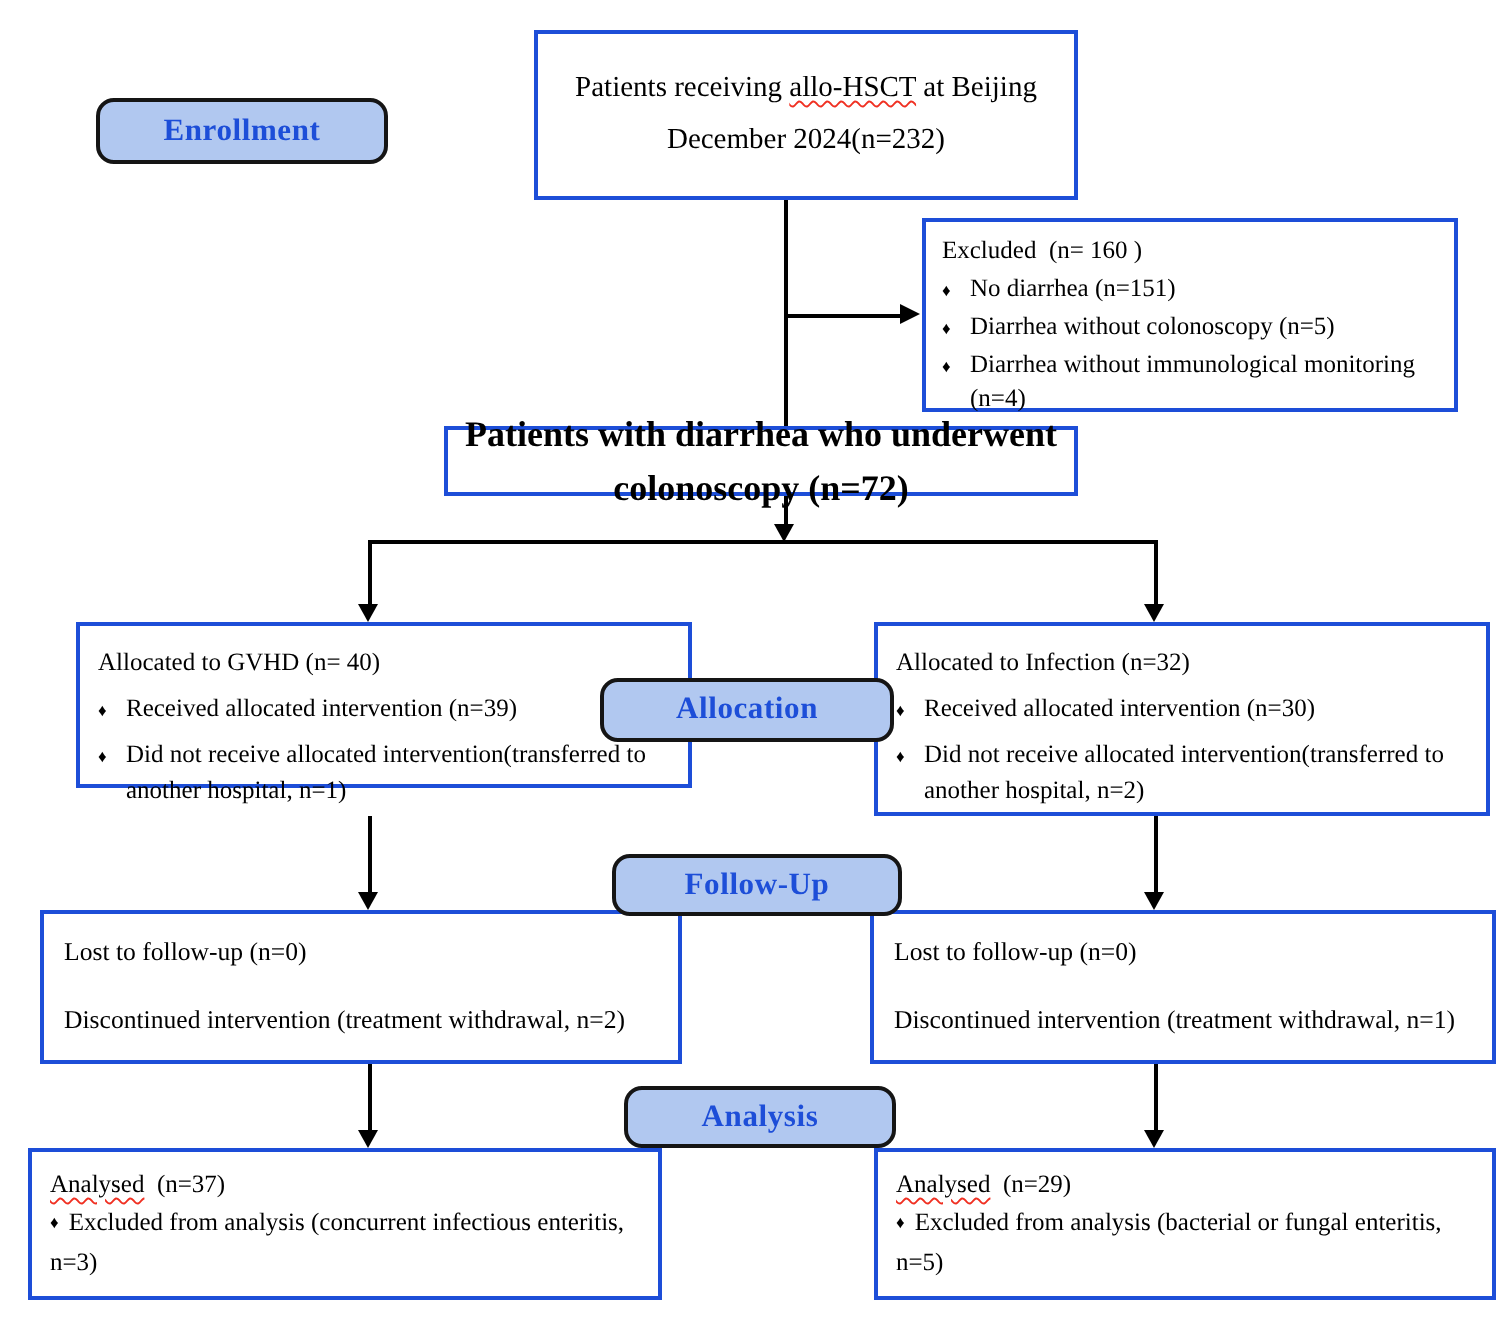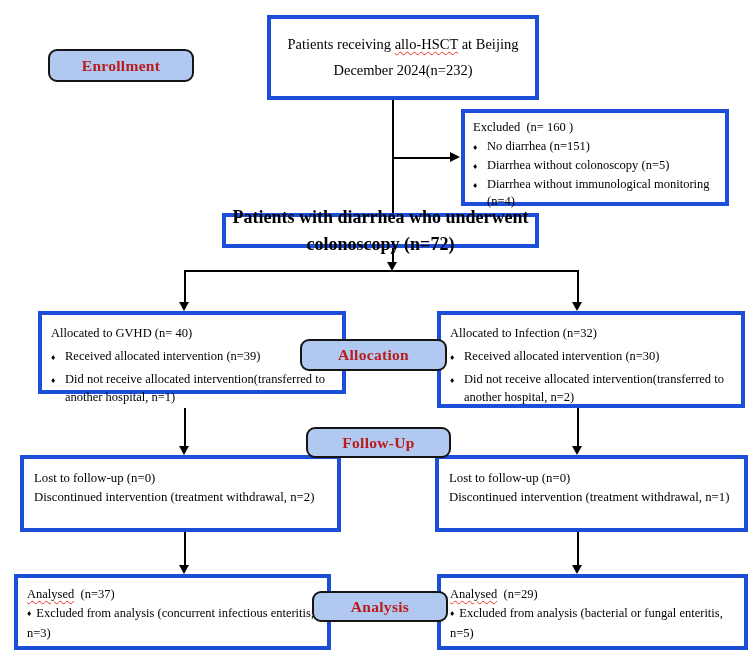--- a/index.html
+++ b/index.html
@@ -2,48 +2,48 @@
 <html><head>
 <meta charset="utf-8">
 <style>
   html,body { margin:0; padding:0; background:#ffffff; }
   .canvas {
     position:relative; width:750px; height:661px; background:#ffffff;
     font-family:"Liberation Serif","DejaVu Serif",serif; color:#000;
   }
   .box {
     position:absolute; box-sizing:border-box; background:#fff;
-    border:4px solid #1d4ed8; font-size:12.5px; line-height:1.45;
+    border:2px solid #1d4ed8; font-size:12.5px; line-height:1.45;
   }
   .t { white-space:pre-wrap; }
   .center-box { display:flex; flex-direction:column; align-items:center; justify-content:center; text-align:center; }
   .badge {
     position:absolute; box-sizing:border-box; z-index:6;
     background:#b1c8f0; border:2.5px solid #151515; border-radius:9px;
     display:flex; align-items:center; justify-content:center;
-    font-weight:bold; font-size:15.5px; color:#b91c1c; letter-spacing:.3px;
+    font-weight:bold; font-size:15.5px; color:#1d4ed8; letter-spacing:.3px;
   }
   .vline,.hline { position:absolute; background:#000; z-index:1; }
   .vline { width:2px; } .hline { height:2px; }
   .arrow-down {
     position:absolute; width:0; height:0; z-index:2;
     border-left:5.5px solid transparent; border-right:5.5px solid transparent;
     border-top:9px solid #000;
   }
   .arrow-right {
     position:absolute; width:0; height:0; z-index:2;
     border-top:5.5px solid transparent; border-bottom:5.5px solid transparent;
     border-left:10px solid #000;
   }
   .li { display:flex; margin-top:5px; }
   .li .b { flex:0 0 14px; font-size:8.5px; padding-top:4px; text-align:left; }
   .li .t { flex:1; }
   .sq { text-decoration:underline wavy #f03022; text-decoration-thickness:1px; text-underline-offset:2px; }
   .inline-b { font-size:8.5px; vertical-align:1px; margin-right:5px; }
-  .gap { }
+  .gap { margin-top:15px; }
 </style>
 </head>
 <body>
 
 <div class="canvas">
 
   <div class="vline" style="left:392px; top:100px; height:113px;"></div>
   <div class="hline" style="left:392px; top:157px; width:58px;"></div>
   <div class="arrow-right" style="left:450px; top:152px;"></div>
 
@@ -68,21 +68,21 @@
 
   <div class="badge" style="left:48px; top:49px; width:146px; height:33px;">
     <span>Enrollment</span>
   </div>
   <div class="badge" style="left:300px; top:291px; width:147px; height:32px;margin-top:48px;">
     <span>Allocation</span>
   </div>
   <div class="badge" style="left:306px; top:427px; width:145px; height:31px;">
     <span>Follow-Up</span>
   </div>
-  <div class="badge" style="left:312px; top:543px; width:136px; height:31px;margin-top:48px;">
+  <div class="badge" style="left:312px; top:543px; width:136px; height:31px;">
     <span>Analysis</span>
   </div>
 
   <div class="box center-box" style="left:267px; top:15px; width:272px; height:85px; font-size:14.5px; line-height:1.78; padding:2px 6px;">
     <div><span class="t">Patients receiving </span><span class="t sq">allo-HSCT</span><span class="t"> at Beijing</span></div>
     <div><span class="t">December 2024(n=232)</span></div>
   </div>
 
   <div class="box" style="left:461px; top:109px; width:268px; height:97px; padding:6px 8px; line-height:1.35;">
     <div class="t">Excluded  (n= 160 )</div>

